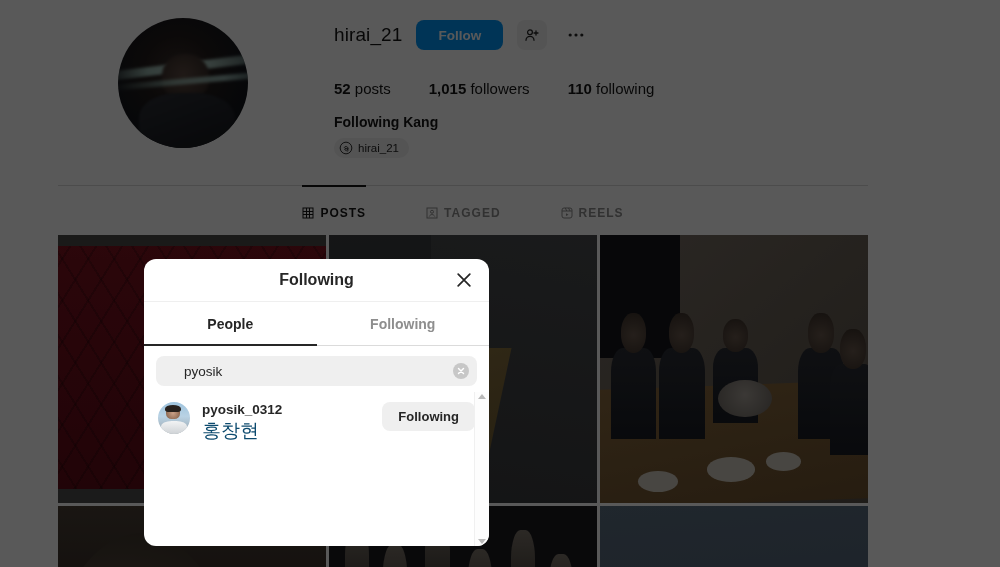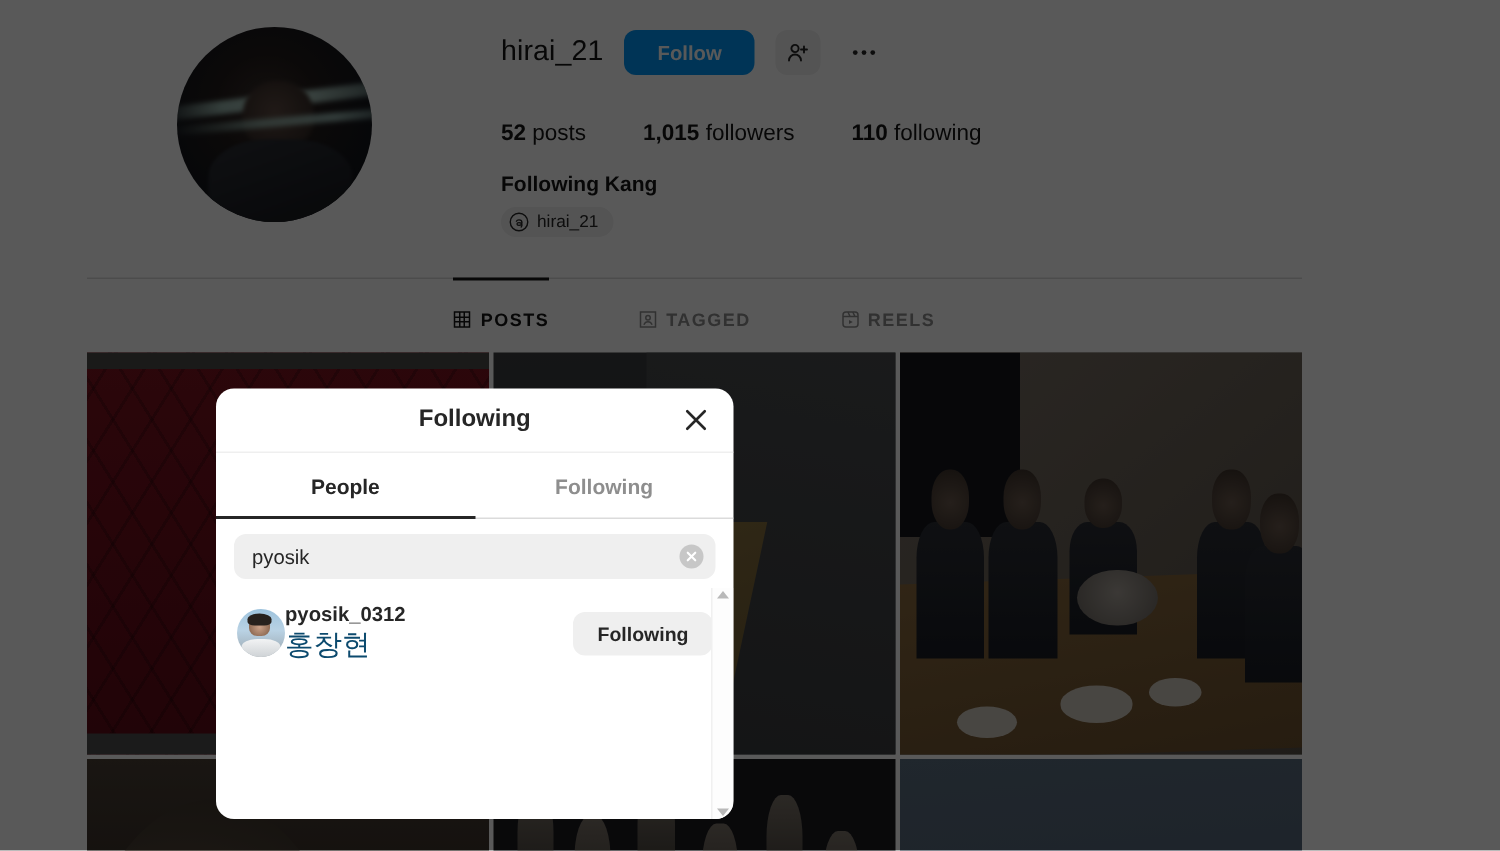--- a/index.html
+++ b/index.html
@@ -201,34 +201,34 @@
     content: ""; position: absolute; left: 0; right: 0; bottom: -1px; height: 2px; background: #262626;
   }
 
   .search-wrap { padding: 10px 12px 6px 12px; flex: 0 0 auto; }
   .search-box {
     position: relative; background: #efefef; border-radius: 8px; height: 30px;
     display: flex; align-items: center;
   }
   .search-input {
     flex: 1; border: 0; outline: 0; background: transparent; height: 30px;
-    padding: 0 32px 0 12px; font-size: 13.5px; color: #262626;
+    padding: 0 32px 0 28px; font-size: 13.5px; color: #262626;
     font-family: "Liberation Sans", sans-serif;
   }
   .clear-btn {
     position: absolute; right: 8px; top: 50%; transform: translateY(-50%);
     width: 16px; height: 16px; border: 0; border-radius: 50%; background: #c7c7c7;
     display: flex; align-items: center; justify-content: center; cursor: pointer; padding: 0;
   }
 
   .results {
     flex: 1 1 auto; overflow: hidden; position: relative; padding-top: 4px;
   }
   .res-row {
-    display: flex; align-items: center; padding: 6px 14px; cursor: pointer;
+    display: flex; align-items: flex-start; gap: 12px; padding: 6px 14px; cursor: pointer;
   }
   .res-avatar {
     width: 32px; height: 32px; border-radius: 50%; flex: 0 0 auto; position: relative; overflow: hidden;
     background: linear-gradient(180deg, #9ec3dd 0%, #b9d2e4 45%, #9aa4ab 100%);
   }
   .res-avatar .head {
     position: absolute; left: 26%; top: 14%; width: 42%; height: 40%;
     border-radius: 46% 46% 42% 42%;
     background: radial-gradient(circle at 50% 55%, #caa188 0%, #8e6a53 70%, #4a372b 100%);
   }

